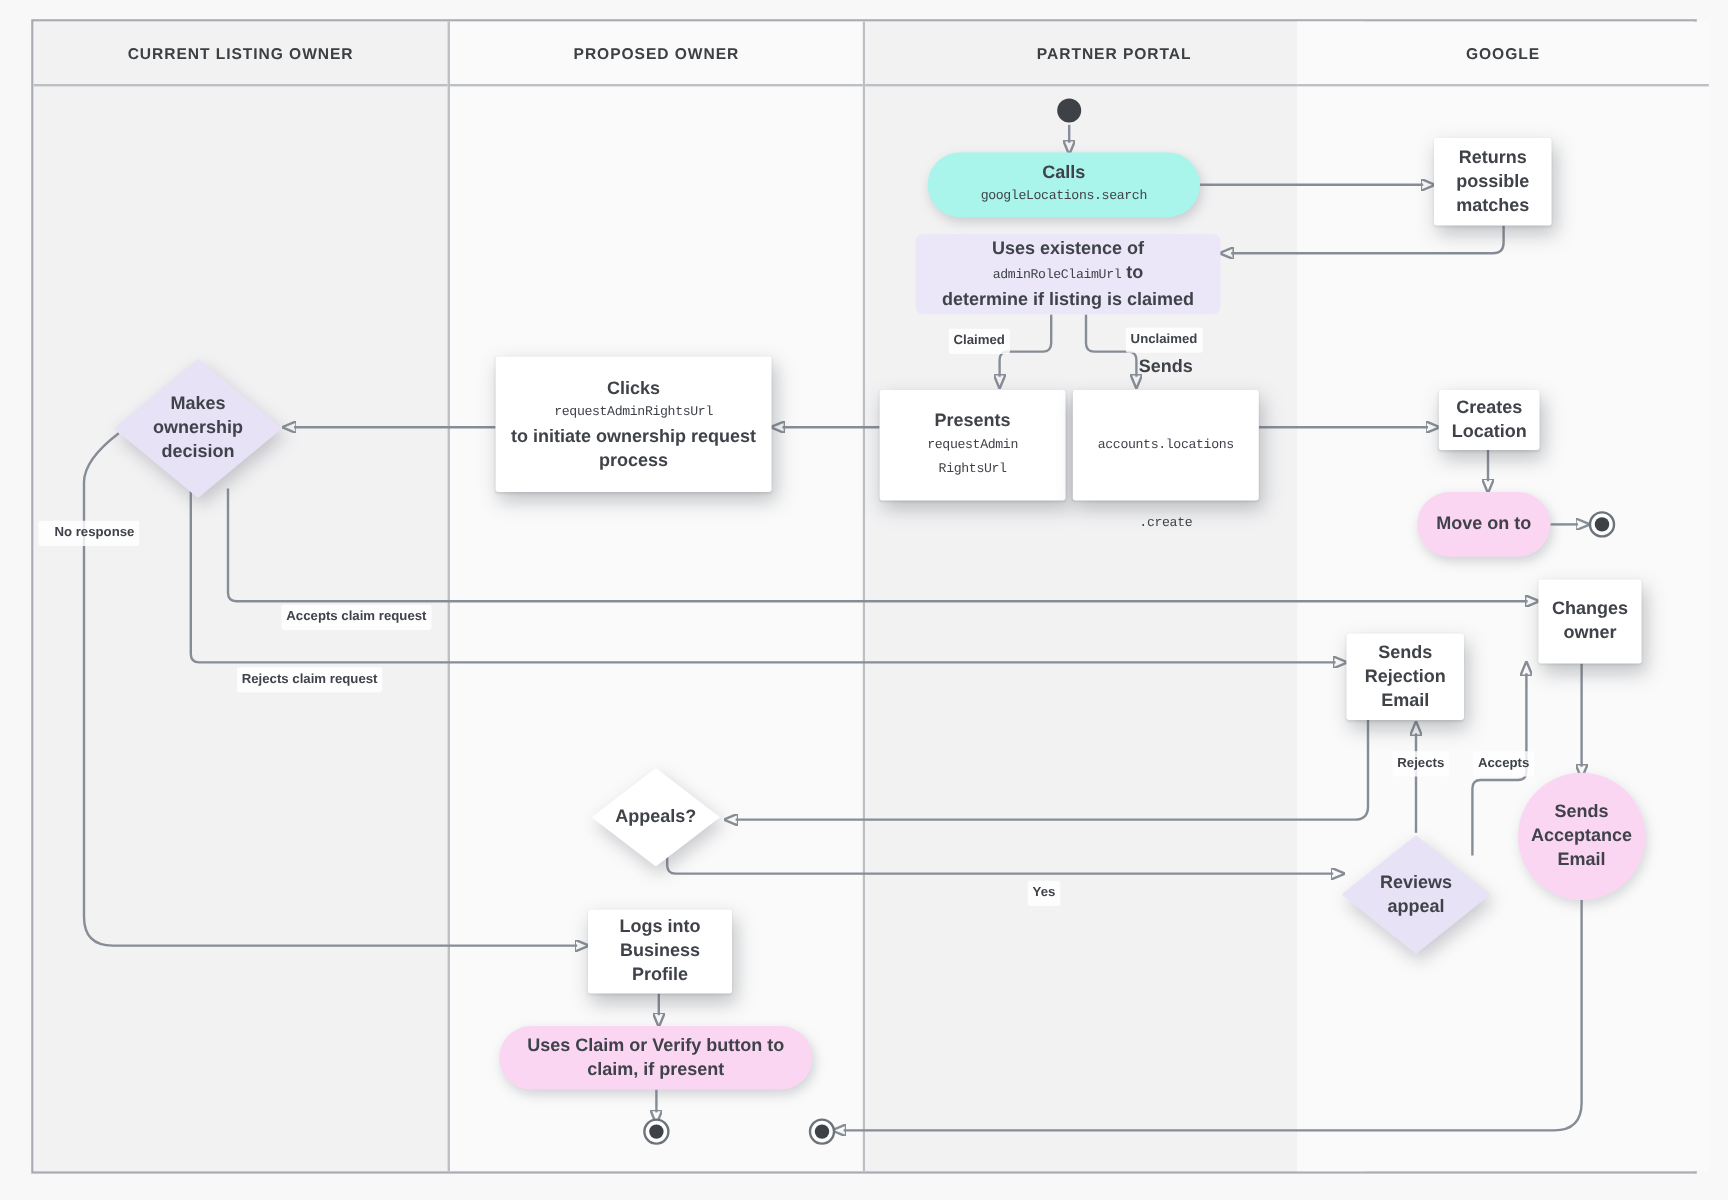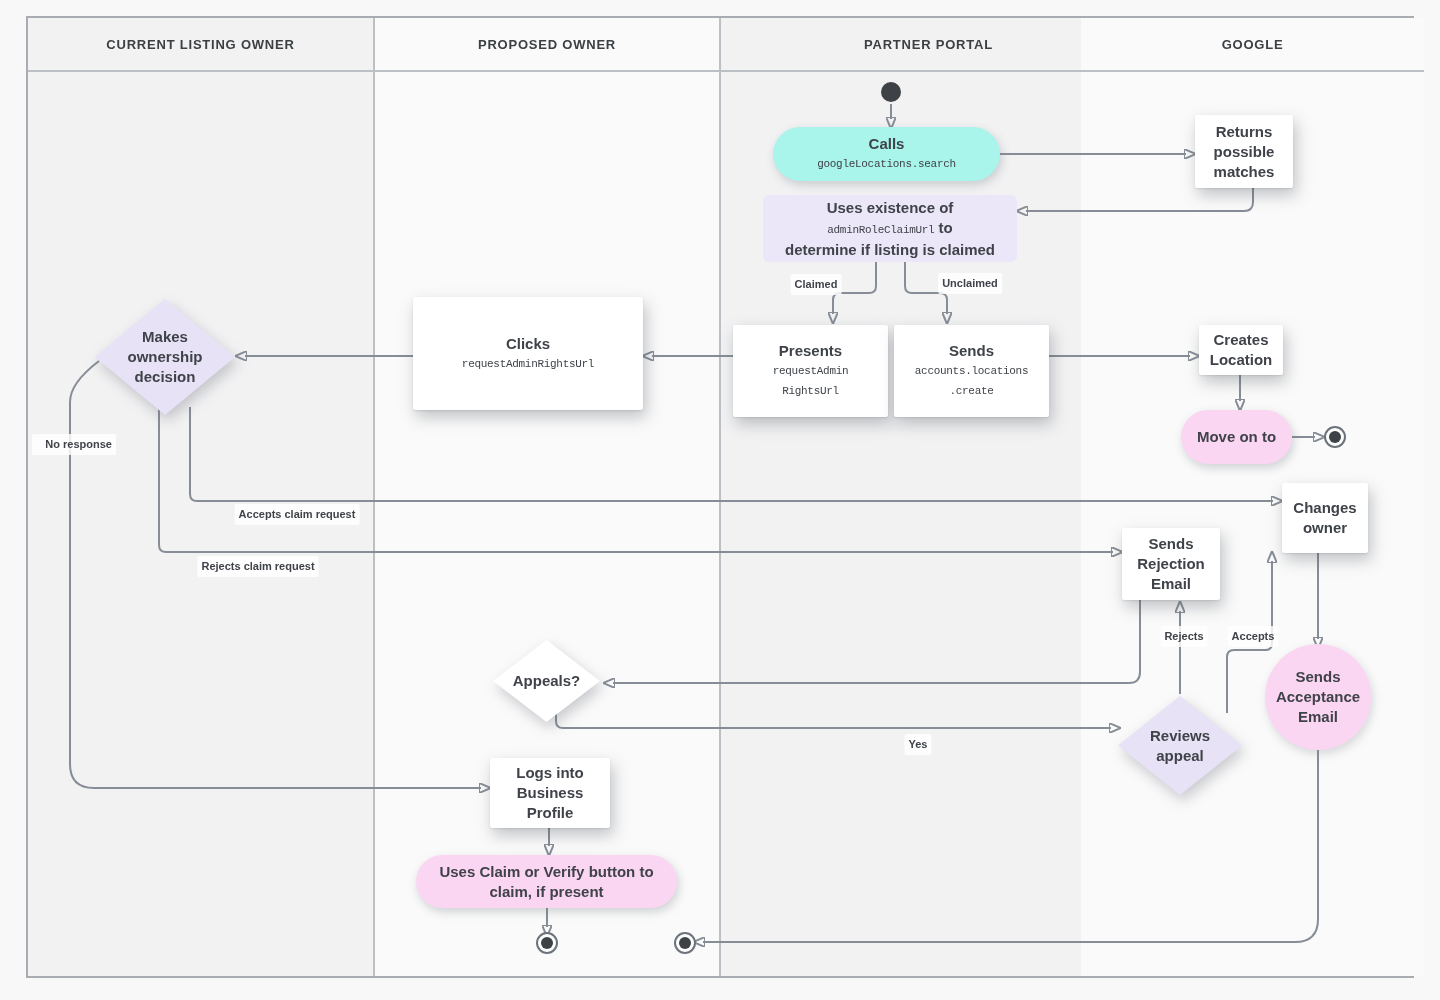--- a/index.html
+++ b/index.html
@@ -101,39 +101,40 @@
   <div><span class="code">adminRoleClaimUrl</span><span> to</span></div>
   <div>determine if listing is claimed</div>
 </div>
 
 <div class="node box" style="left:733px;top:325px;width:155px;height:92px;">
   <div>Presents</div>
   <div class="code">requestAdmin</div>
   <div class="code">RightsUrl</div>
 </div>
 
-<div class="node box" style="left:894px;top:325px;width:155px;height:92px;">
+<div class="node box" style="left:894px;top:325px;width:155px;height:92px;gap:45px;">
   <div>Sends</div>
   <div class="code">accounts.locations</div>
   <div class="code">.create</div>
 </div>
 
 <div class="node box" style="left:1199px;top:325px;width:84px;height:50px;padding:0 8px;">
   <div>Creates Location</div>
 </div>
 
 <div class="node pill pink" style="left:1181px;top:410px;width:111px;height:54px;">
   <div>Move on to</div>
 </div>
 
 <div class="end-node" style="left:1324px;top:426px;"></div>
 
 <div class="node box" style="left:413px;top:297px;width:230px;height:113px;padding:0 12px;">
   <div>Clicks</div>
   <div class="code">requestAdminRightsUrl</div>
+  <div>to initiate ownership request process</div>
 </div>
 
 <div class="dwrap" style="left:95px;top:299px;width:140px;height:116px;">
   <div class="diamond d-lav">
     <div style="width:100px;">Makes ownership decision</div>
   </div>
 </div>
 
 <div class="node box" style="left:1122px;top:528px;width:98px;height:72px;padding:0 8px;">
   <div>Sends Rejection Email</div>
@@ -170,13 +171,13 @@
 <div class="end-node" style="left:536px;top:932px;"></div>
 <div class="end-node" style="left:674px;top:932px;"></div>
 
 <div class="elabel" style="left:816px;top:274px;">Claimed</div>
 <div class="elabel" style="left:970px;top:273px;">Unclaimed</div>
 <div class="elabel wrap" style="left:74px;top:434px;width:84px;text-align:right;">No response</div>
 <div class="elabel" style="left:265px;top:504px;margin-left:32px;">Accepts claim request</div>
 <div class="elabel" style="left:258px;top:556px;">Rejects claim request</div>
 <div class="elabel" style="left:1184px;top:626px;">Rejects</div>
 <div class="elabel" style="left:1253px;top:626px;">Accepts</div>
-<div class="elabel" style="left:870px;top:734px;margin-left:48px;">Yes</div>
+<div class="elabel" style="left:870px;top:734px;">Yes</div>
 
 </body></html>

